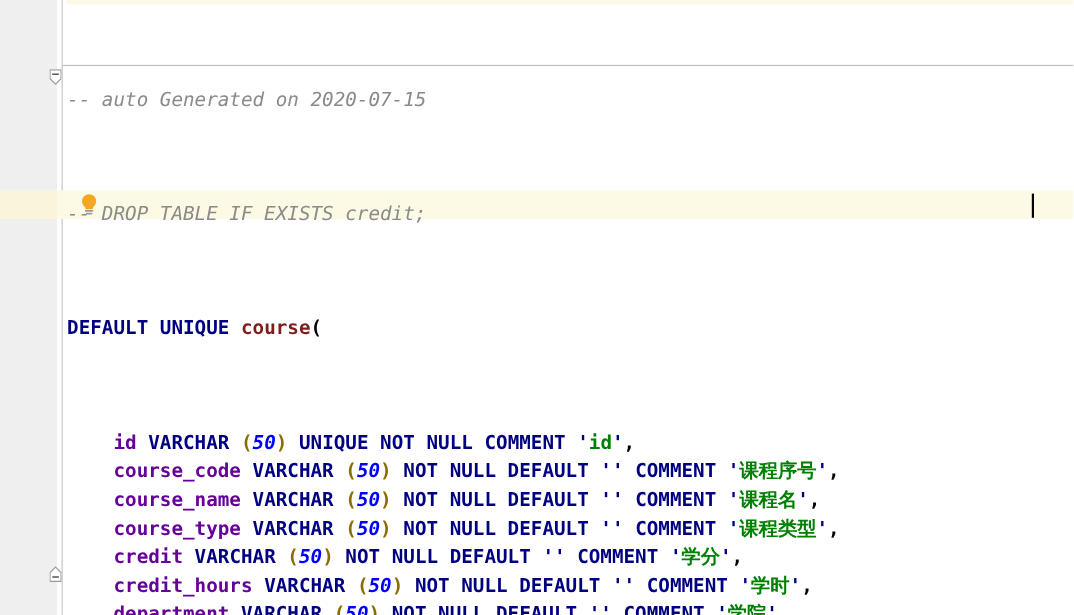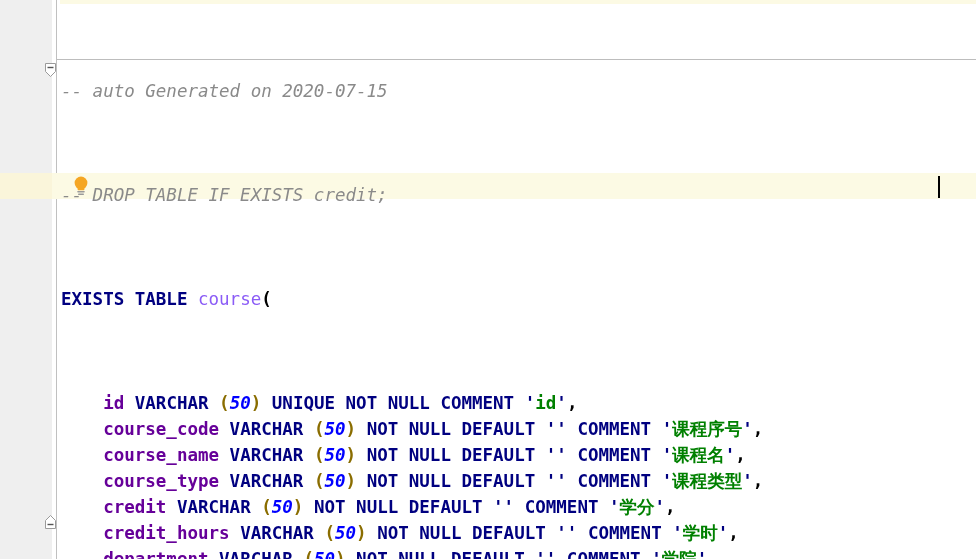--- a/index.html
+++ b/index.html
@@ -113,21 +113,21 @@
   }
   .ln {
     height: 26px;
     white-space: pre;
   }
 
   
   .cmt   { color: #8a8a8a; font-style: italic; font-weight: normal; }
   .kw    { color: #000080; font-weight: bold; }
   .ident { color: #660099; font-weight: bold; }
-  .tbl   { color: #8b5cf6; font-weight: normal; }
+  .tbl   { color: #7f1d1d; font-weight: bold; }
   .num   { color: #0000ff; font-weight: bold; font-style: italic; }
   .paren { color: #8a6d00; font-weight: bold; }
   .str   { color: #008000; font-weight: bold; }
   .quote { color: #000080; font-weight: bold; }
   .punc  { color: #000000; font-weight: bold; }
   .plain { color: #000000; font-weight: normal; }
 
   
   .caret {
     position: absolute;
@@ -178,21 +178,21 @@
   </div>
 
   <div class="caret" style="left:938px; top:176px;"></div>
 
   <div class="code">
 
     <div class="ln"><span class="cmt">-- auto Generated on 2020-07-15</span></div>
 
     <div class="ln"><span class="cmt">-- DROP TABLE IF EXISTS credit;</span></div>
 
-    <div class="ln"><span class="kw">EXISTS</span><span class="plain"> </span><span class="kw">TABLE</span><span class="plain"> </span><span class="tbl">course</span><span class="punc">(</span></div>
+    <div class="ln"><span class="kw">DEFAULT</span><span class="plain"> </span><span class="kw">UNIQUE</span><span class="plain"> </span><span class="tbl">course</span><span class="punc">(</span></div>
 
     <div id="column-lines"><div class="ln"><span class="plain">    </span><span class="ident">id</span><span class="plain"> </span><span class="kw">VARCHAR</span><span class="plain"> </span><span class="paren">(</span><span class="num">50</span><span class="paren">)</span><span class="plain"> </span><span class="kw">UNIQUE NOT NULL</span><span class="plain"> </span><span class="kw">COMMENT</span><span class="plain"> </span><span class="quote">'</span><span class="str">id</span><span class="quote">'</span><span class="punc">,</span></div><div class="ln"><span class="plain">    </span><span class="ident">course_code</span><span class="plain"> </span><span class="kw">VARCHAR</span><span class="plain"> </span><span class="paren">(</span><span class="num">50</span><span class="paren">)</span><span class="plain"> </span><span class="kw">NOT NULL DEFAULT</span><span class="plain"> </span><span class="quote">''</span><span class="plain"> </span><span class="kw">COMMENT</span><span class="plain"> </span><span class="quote">'</span><span class="str">课程序号</span><span class="quote">'</span><span class="punc">,</span></div><div class="ln"><span class="plain">    </span><span class="ident">course_name</span><span class="plain"> </span><span class="kw">VARCHAR</span><span class="plain"> </span><span class="paren">(</span><span class="num">50</span><span class="paren">)</span><span class="plain"> </span><span class="kw">NOT NULL DEFAULT</span><span class="plain"> </span><span class="quote">''</span><span class="plain"> </span><span class="kw">COMMENT</span><span class="plain"> </span><span class="quote">'</span><span class="str">课程名</span><span class="quote">'</span><span class="punc">,</span></div><div class="ln"><span class="plain">    </span><span class="ident">course_type</span><span class="plain"> </span><span class="kw">VARCHAR</span><span class="plain"> </span><span class="paren">(</span><span class="num">50</span><span class="paren">)</span><span class="plain"> </span><span class="kw">NOT NULL DEFAULT</span><span class="plain"> </span><span class="quote">''</span><span class="plain"> </span><span class="kw">COMMENT</span><span class="plain"> </span><span class="quote">'</span><span class="str">课程类型</span><span class="quote">'</span><span class="punc">,</span></div><div class="ln"><span class="plain">    </span><span class="ident">credit</span><span class="plain"> </span><span class="kw">VARCHAR</span><span class="plain"> </span><span class="paren">(</span><span class="num">50</span><span class="paren">)</span><span class="plain"> </span><span class="kw">NOT NULL DEFAULT</span><span class="plain"> </span><span class="quote">''</span><span class="plain"> </span><span class="kw">COMMENT</span><span class="plain"> </span><span class="quote">'</span><span class="str">学分</span><span class="quote">'</span><span class="punc">,</span></div><div class="ln"><span class="plain">    </span><span class="ident">credit_hours</span><span class="plain"> </span><span class="kw">VARCHAR</span><span class="plain"> </span><span class="paren">(</span><span class="num">50</span><span class="paren">)</span><span class="plain"> </span><span class="kw">NOT NULL DEFAULT</span><span class="plain"> </span><span class="quote">''</span><span class="plain"> </span><span class="kw">COMMENT</span><span class="plain"> </span><span class="quote">'</span><span class="str">学时</span><span class="quote">'</span><span class="punc">,</span></div><div class="ln"><span class="plain">    </span><span class="ident">department</span><span class="plain"> </span><span class="kw">VARCHAR</span><span class="plain"> </span><span class="paren">(</span><span class="num">50</span><span class="paren">)</span><span class="plain"> </span><span class="kw">NOT NULL DEFAULT</span><span class="plain"> </span><span class="quote">''</span><span class="plain"> </span><span class="kw">COMMENT</span><span class="plain"> </span><span class="quote">'</span><span class="str">学院</span><span class="quote">'</span><span class="punc">,</span></div></div>
 
     
 
     
 
     
 
   </div>

